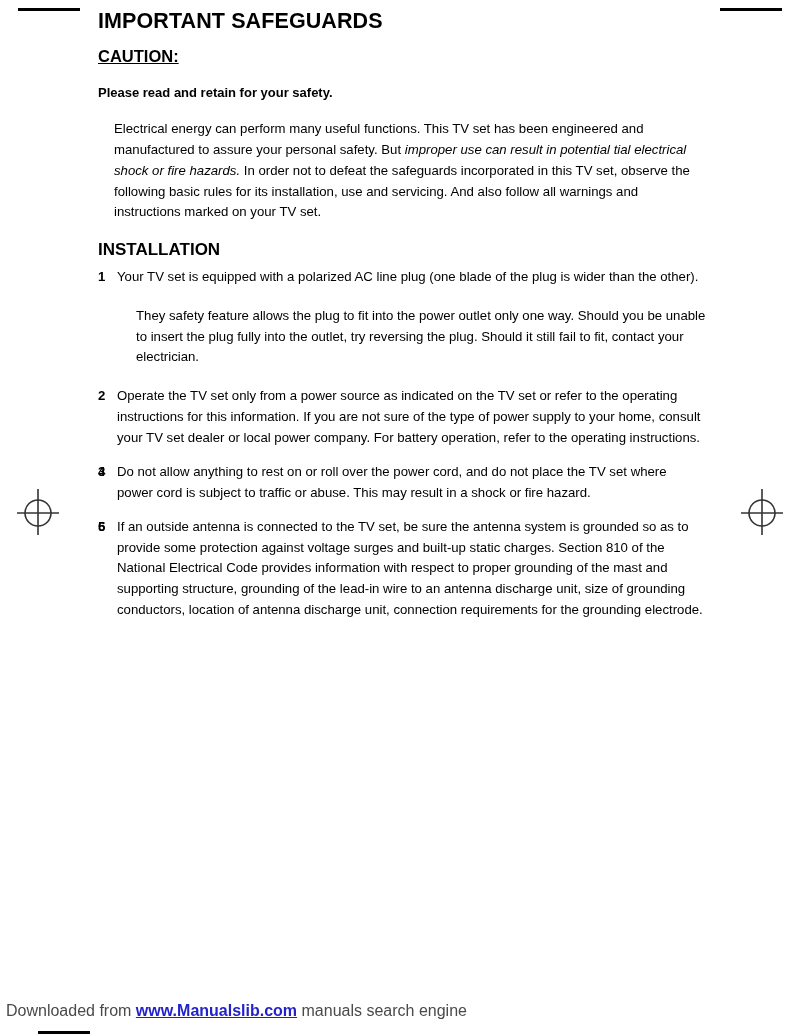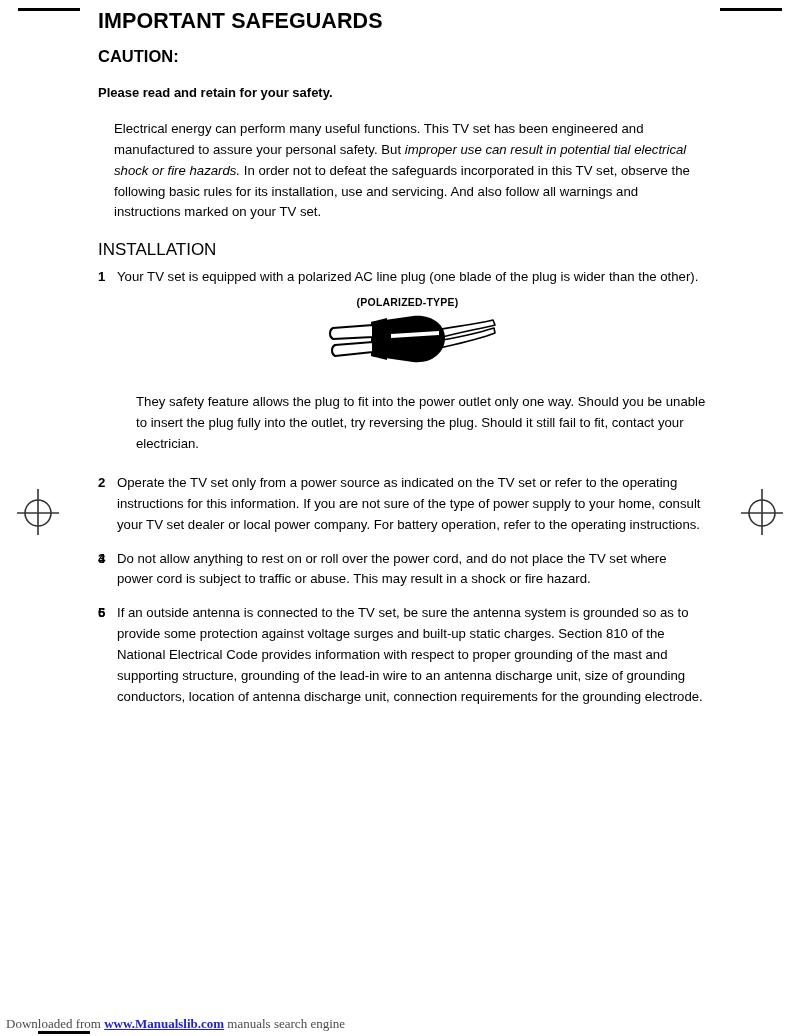--- a/index.html
+++ b/index.html
@@ -48,24 +48,25 @@
     font-weight: bold;
     letter-spacing: 0.1px;
     margin: 0 0 13px 0;
     line-height: 1.1;
   }
   h2.caution {
     font-size: 16.5px;
     font-weight: bold;
     margin: 0 0 18px 0;
     line-height: 1.1;
+    text-decoration: underline;
   }
   h2.section {
     font-size: 17px;
-    font-weight: normal;
+    font-weight: bold;
     margin: 18px 0 7px 0;
     line-height: 1.1;
   }
   p.lead-bold {
     font-size: 13px;
     font-weight: bold;
     margin: 0 0 4px 0;
     line-height: 1.55;
   }
   p.body {
@@ -117,23 +118,23 @@
     margin-top: 18px;
     padding-left: 19px;
     font-size: 13.2px;
     line-height: 1.58;
   }
 
   
   .footer {
     position: absolute;
     left: 6px;
-    bottom: 4px;
-    font-family: Liberation Serif, serif;
-    font-size: 13px;
+    bottom: 16px;
+    font-family: Liberation Sans, sans-serif;
+    font-size: 16px;
     color: #4a4a4a;
     white-space: nowrap;
   }
   .footer .link {
     color: #2222cc;
     font-weight: bold;
     text-decoration: underline;
   }
   .footer .post { color: #4a4a4a; }
   .footer-rule {
@@ -174,38 +175,20 @@
   <p class="body"><span>Electrical energy can perform many useful functions. This TV set has been engineered and manufactured to assure your personal safety. But </span><em>improper use can result in potential tial electrical shock or fire hazards.</em><span> In order not to defeat the safeguards incorporated in this TV set, observe the following basic rules for its installation, use and servicing. And also follow all warnings and instructions marked on your TV set.</span></p>
 
   <h2 class="section">INSTALLATION</h2>
 
   <ol class="rules">
 
     <li class="tight">
       <span class="num">1</span>
       <span>Your TV set is equipped with a polarized AC line plug (one blade of the plug is wider than the other).</span>
 
-      <div class="figure">
-        <div class="fig-caption">(POLARIZED-TYPE)</div>
-        <svg class="fig-art" width="170" height="62" viewBox="0 0 170 62">
-
-          <path d="M108 18 C132 14 150 12 166 8 L168 13 C152 17 134 20 112 26 Z" fill="#ffffff" stroke="#000000" stroke-width="1.6" stroke-linejoin="round"></path>
-          <path d="M104 30 C128 26 148 22 167 16 L168 21 C150 28 130 32 108 37 Z" fill="#ffffff" stroke="#000000" stroke-width="1.6" stroke-linejoin="round"></path>
-
-          <path d="M44 10 L86 4 C104 2 118 12 118 26 C118 41 104 52 86 50 L44 44 Z" fill="#000000"></path>
-
-          <path d="M44 10 L60 6 L60 48 L44 44 Z" fill="#000000"></path>
-
-          <path d="M64 22 L112 19 L112 23 L64 26 Z" fill="#ffffff"></path>
-
-          <path d="M6 16 L46 13 L46 25 L6 27 C2 25 2 18 6 16 Z" fill="#ffffff" stroke="#000000" stroke-width="2" stroke-linejoin="round"></path>
-
-          <path d="M8 33 L46 30 L46 40 L8 44 C4 42 4 35 8 33 Z" fill="#ffffff" stroke="#000000" stroke-width="2" stroke-linejoin="round"></path>
-        </svg>
-      </div>
 
       <div class="figure-note">They safety feature allows the plug to fit into the power outlet only one way. Should you be unable to insert the plug fully into the outlet, try reversing the plug. Should it still fail to fit, contact your electrician.</div>
     </li>
 
     <li style="margin-top:18px">
       <span class="num">2</span>
       <span>Operate the TV set only from a power source as indicated on the TV set or refer to the operating instructions for this information. If you are not sure of the type of power supply to your home, consult your TV set dealer or local power company. For battery operation, refer to the operating instructions.</span>
     </li>
 
     <li>

